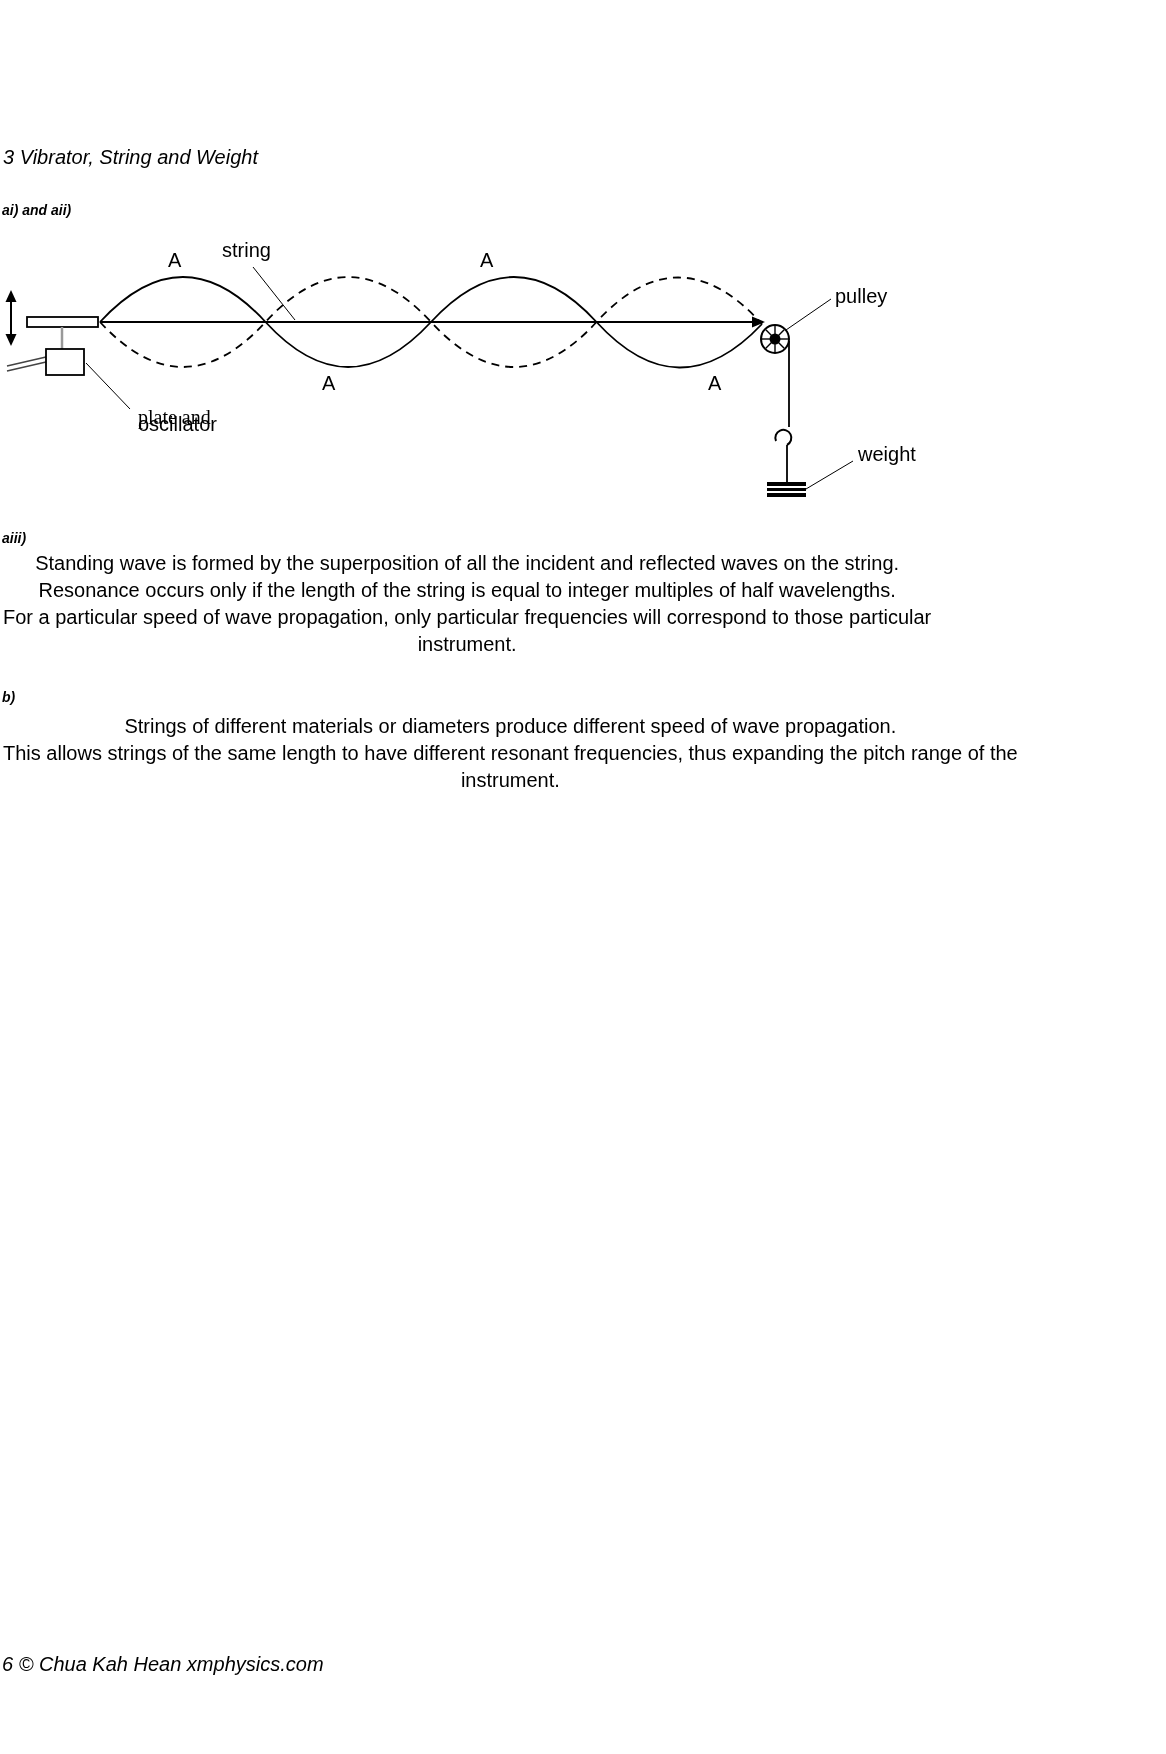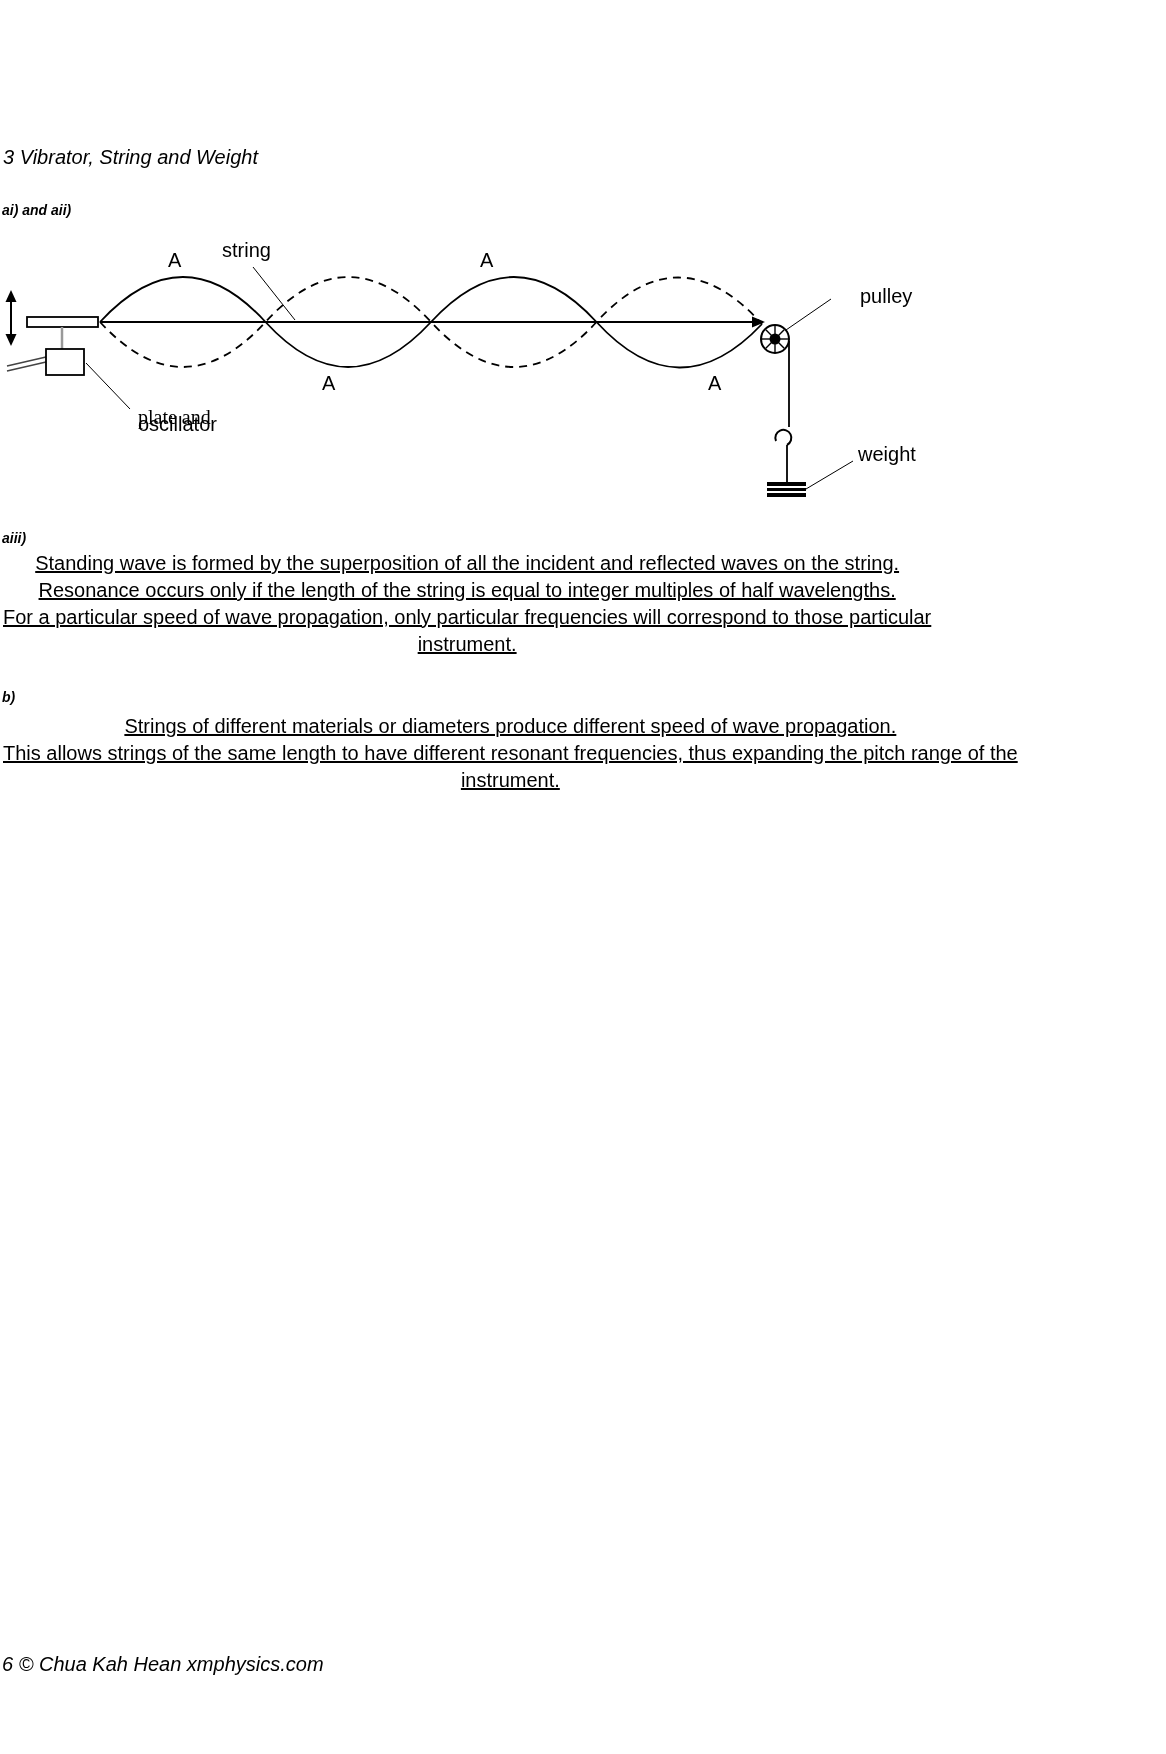--- a/index.html
+++ b/index.html
@@ -26,21 +26,21 @@
     font-size: 14px;
     font-weight: bold;
     white-space: nowrap;
     font-style: italic;
   }
   .body-block {
     left: 3px;
     font-size: 20px;
     line-height: 27px;
   }
-  .body-block .line { white-space: nowrap; text-decoration: underline; }
+  .body-block .line { white-space: nowrap; }
   .diagram-label {
     font-size: 20px;
     white-space: nowrap;
   }
   .antinode-label {
     font-size: 20px;
     white-space: nowrap;
   }
   .footer-text {
     left: 2px; top: 1653px;
@@ -117,21 +117,21 @@
   </g>
 
   <line x1="853" y1="461" x2="806" y2="489" stroke="#000" stroke-width="1"></line>
 </svg>
 
 <div class="abs antinode-label" style="left:168px; top:249px;">A</div>
 <div class="abs diagram-label" style="left:222px; top:239px;">string</div>
 <div class="abs antinode-label" style="left:480px; top:249px;">A</div>
 <div class="abs antinode-label" style="left:322px; top:372px;">A</div>
 <div class="abs antinode-label" style="left:708px; top:372px;">A</div>
-<div class="abs diagram-label" style="left:835px; top:285px;margin-left:25px;">pulley</div>
+<div class="abs diagram-label" style="left:835px; top:285px;">pulley</div>
 <div class="abs diagram-label" style="left:138px; top:406px;font-family:Liberation Serif, serif;">plate and</div>
 <div class="abs diagram-label" style="left:138px; top:413px;">oscillator</div>
 <div class="abs diagram-label" style="left:858px; top:443px;">weight</div>
 
 <div class="abs sec-heading" style="left:2px; top:530px;">aiii)</div>
 <div class="abs body-block" style="top:550px;">
   <div class="line">Standing wave is formed by the superposition of all the incident and reflected waves on the string.</div>
   <div class="line">Resonance occurs only if the length of the string is equal to integer multiples of half wavelengths.</div>
   <div class="line">For a particular speed of wave propagation, only particular frequencies will correspond to those particular</div>
   <div class="line">instrument.</div>

